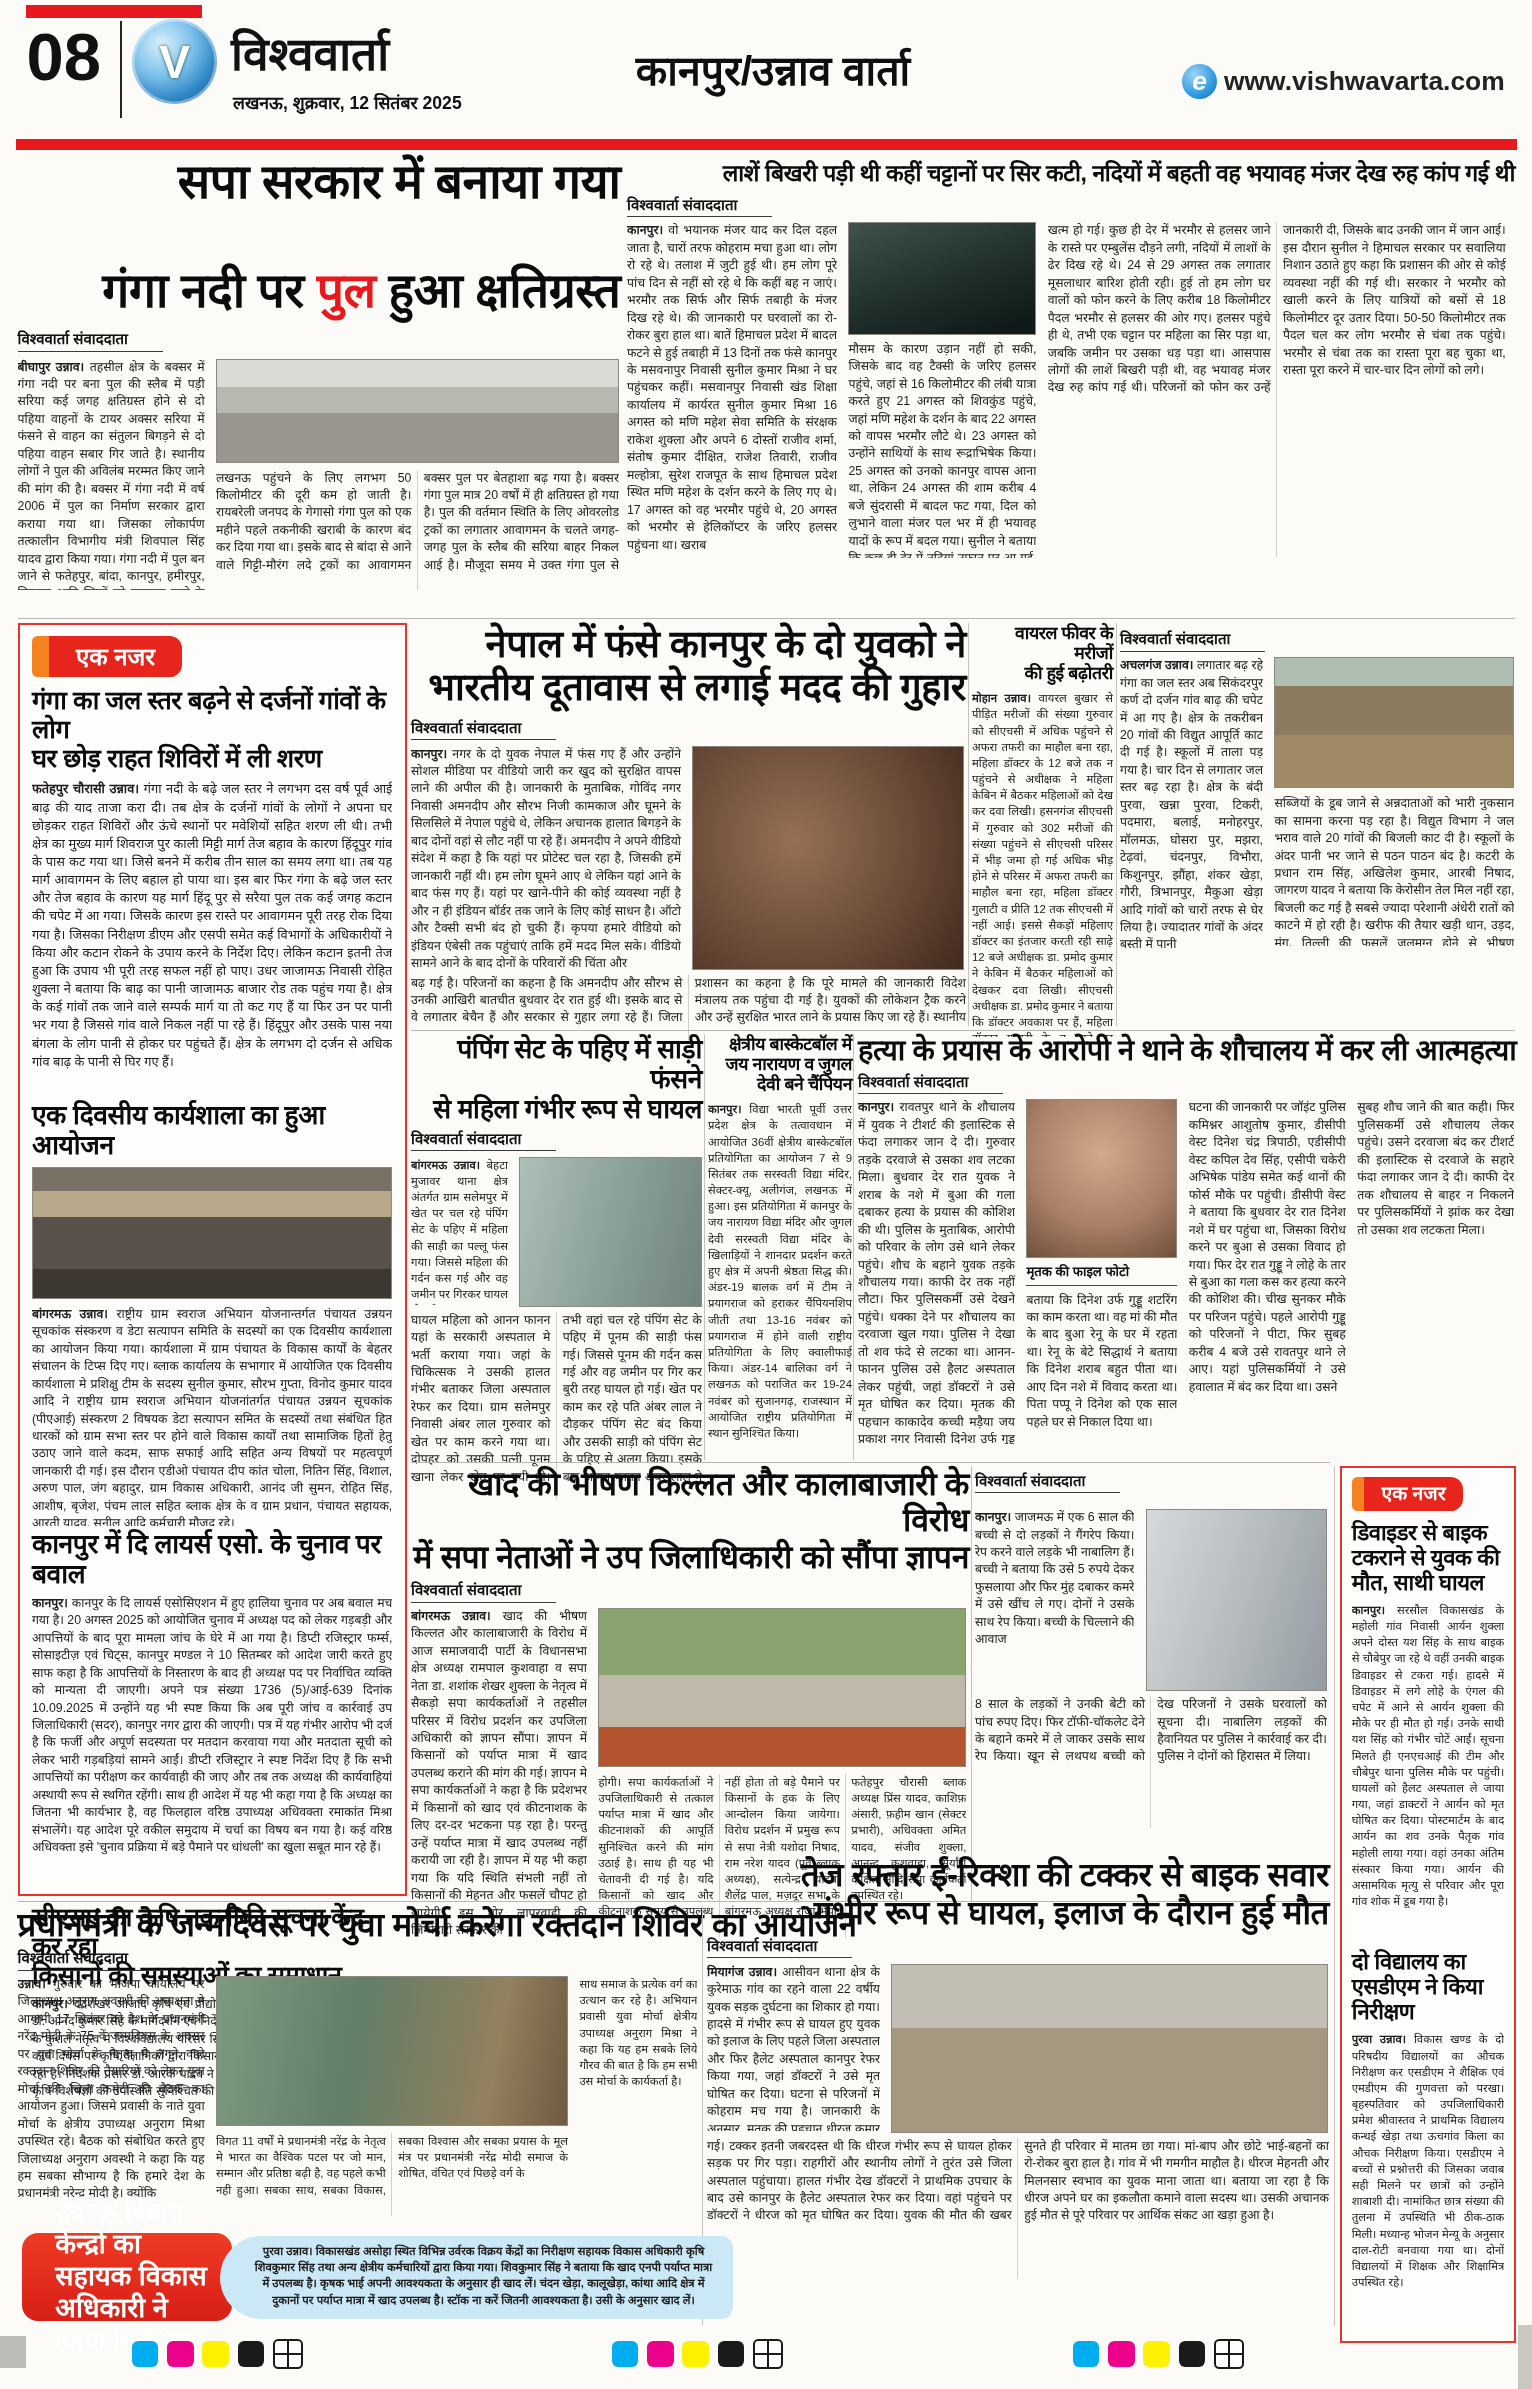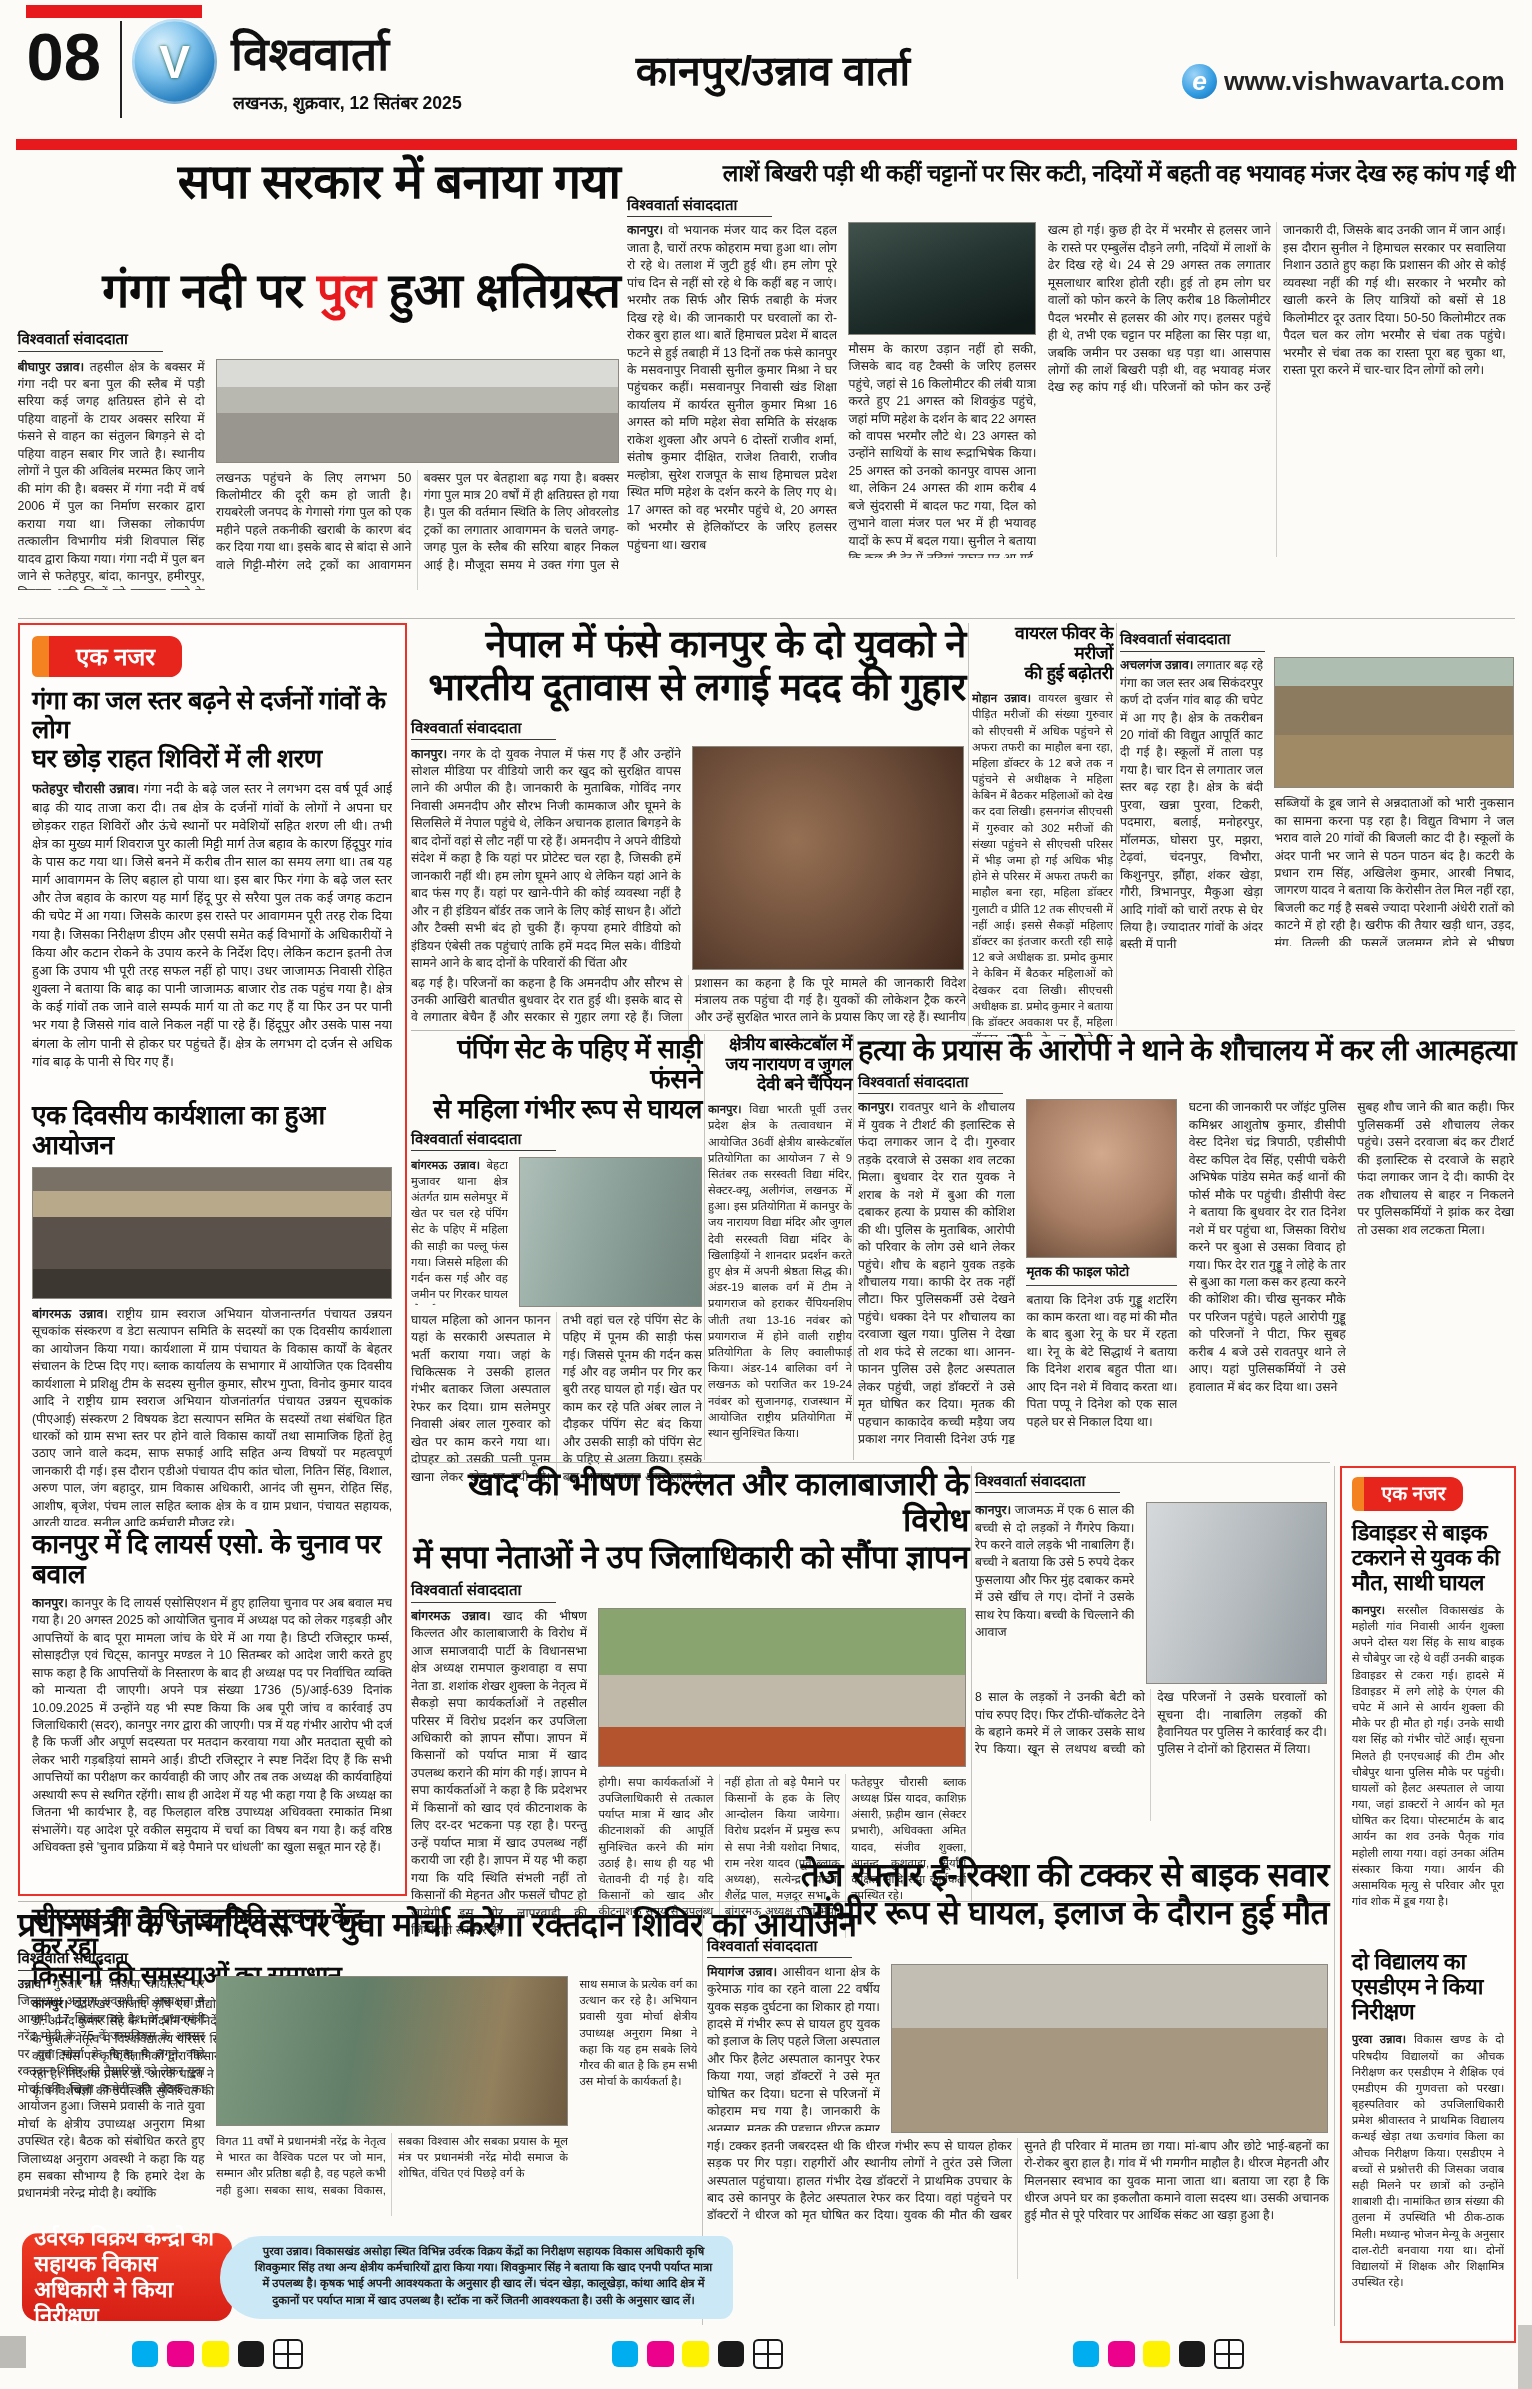--- a/index.html
+++ b/index.html
@@ -218,21 +218,21 @@
         <div class="ph ph-protest" style="height:157px;"></div>
         <div class="bt c3 small" style="height:164px;margin-top:7px;">होगी। सपा कार्यकर्ताओं ने उपजिलाधिकारी से तत्काल पर्याप्त मात्रा में खाद और कीटनाशकों की आपूर्ति सुनिश्चित करने की मांग उठाई है। साथ ही यह भी चेतावनी दी गई है। यदि किसानों को खाद और कीटनाशक समय से उपलब्ध नहीं होता तो बड़े पैमाने पर किसानों के हक के लिए आन्दोलन किया जायेगा। विरोध प्रदर्शन में प्रमुख रूप से सपा नेत्री यशोदा निषाद, राम नरेश यादव (पूर्व ब्लाक अध्यक्ष), सत्येन्द्र यादव, शैलेंद्र पाल, मज़दूर सभा के बांगरमऊ अध्यक्ष राजा भैया, फतेहपुर चौरासी ब्लाक अध्यक्ष प्रिंस यादव, काशिफ़ अंसारी, फ़हीम खान (सेक्टर प्रभारी), अधिवक्ता अमित यादव, संजीव शुक्ला, आनन्द कुशवाहा, सूर्यांश दीक्षित आदि सपा कार्यकर्ता उपस्थित रहे।</div>
       </div>
     </div>
   </div>
 
   <div class="abs rule-v" style="left:971px;top:1466px;height:435px;"></div>
 
   <div class="abs" style="left:975px;top:1466px;width:352px;height:435px;">
     <div style="margin-top:3.5px;"><span class="byline">विश्ववार्ता संवाददाता</span></div>
-    <div class="flexrow" style="margin-top:9px;height:180px;">
+    <div class="flexrow" style="margin-top:16px;height:180px;">
       <div class="bt col" style="width:160px;height:180px;"><b class="dateline">कानपुर।</b> <span>जाजमऊ में एक 6 साल की बच्ची से दो लड़कों ने गैंगरेप किया। रेप करने वाले लड़के भी नाबालिग हैं। बच्ची ने बताया कि उसे 5 रुपये देकर फुसलाया और फिर मुंह दबाकर कमरे में उसे खींच ले गए। दोनों ने उसके साथ रेप किया। बच्ची के चिल्लाने की आवाज</span></div>
       <div class="ph ph-police col" style="width:180px;height:180px;"></div>
     </div>
     <div class="bt c2" style="height:132px;margin-top:7px;">8 साल के लड़कों ने उनकी बेटी को पांच रुपए दिए। फिर टॉफी-चॉकलेट देने के बहाने कमरे में ले जाकर उसके साथ रेप किया। खून से लथपथ बच्ची को देख परिजनों ने उसके घरवालों को सूचना दी। नाबालिग लड़कों की हैवानियत पर पुलिस ने कार्रवाई कर दी। पुलिस ने दोनों को हिरासत में लिया।</div>
   </div>
 
   <div class="abs rule-v" style="left:1334px;top:1466px;height:860px;"></div>
 
   <div class="abs enbox" style="left:1340px;top:1466px;width:176px;height:877px;padding:8.8px 9.7px;">
     <div class="en-label">
@@ -271,21 +271,21 @@
 गंभीर रूप से घायल, इलाज के दौरान हुई मौत</div>
     <div style="margin-top:3.5px;"><span class="byline">विश्ववार्ता संवाददाता</span></div>
     <div class="flexrow" style="margin-top:5.3px;height:167px;">
       <div class="bt col" style="width:173px;height:167px;"><b class="dateline">मियागंज उन्नाव।</b> <span>आसीवन थाना क्षेत्र के कुरेमाऊ गांव का रहने वाला 22 वर्षीय युवक सड़क दुर्घटना का शिकार हो गया। हादसे में गंभीर रूप से घायल हुए युवक को इलाज के लिए पहले जिला अस्पताल और फिर हैलेट अस्पताल कानपुर रेफर किया गया, जहां डॉक्टरों ने उसे मृत घोषित कर दिया। घटना से परिजनों में कोहराम मच गया है। जानकारी के अनुसार, मृतक की पहचान धीरज कुमार (22) पुत्र प्रेम चंद्र निवासी कुरेमाऊ थाना आसीवन के रूप में हुई है। धीरज दिहाड़ी मजदूरी कर अपने परिवार का भरण-पोषण करता था। परिजनों के मुताबिक, वह गुरुवार को घर से रसूलाबाद चौराहे की ओर सामान लेने जा रहा था। इसी दौरान उसकी बाइक और एक ई-रिक्शा में जोरदार टक्कर हो</span></div>
       <div class="ph ph-family col" style="width:435px;height:167px;"></div>
     </div>
     <div class="bt c2" style="height:141px;margin-top:7px;">गई। टक्कर इतनी जबरदस्त थी कि धीरज गंभीर रूप से घायल होकर सड़क पर गिर पड़ा। राहगीरों और स्थानीय लोगों ने तुरंत उसे जिला अस्पताल पहुंचाया। हालत गंभीर देख डॉक्टरों ने प्राथमिक उपचार के बाद उसे कानपुर के हैलेट अस्पताल रेफर कर दिया। वहां पहुंचने पर डॉक्टरों ने धीरज को मृत घोषित कर दिया। युवक की मौत की खबर सुनते ही परिवार में मातम छा गया। मां-बाप और छोटे भाई-बहनों का रो-रोकर बुरा हाल है। गांव में भी गमगीन माहौल है। धीरज मेहनती और मिलनसार स्वभाव का युवक माना जाता था। बताया जा रहा है कि धीरज अपने घर का इकलौता कमाने वाला सदस्य था। उसकी अचानक हुई मौत से पूरे परिवार पर आर्थिक संकट आ खड़ा हुआ है।</div>
   </div>
 
   <div class="abs fertbox" style="left:22px;top:2233px;width:210px;height:88px;">
-    <div class="hl hl-left" style="font-size:22px;color:#fff;line-height:1.18;letter-spacing:0;">उर्वरक विक्रय केन्द्रो का
+    <div class="hl hl-left" style="font-size:27px;color:#fff;line-height:1.18;letter-spacing:0;margin-left:21px;">उर्वरक विक्रय केन्द्रो का
 सहायक विकास
 अधिकारी ने किया निरीक्षण</div>
   </div>
   <div class="abs bubble" style="left:220px;top:2236px;width:513px;height:83px;padding:7px 16px 18px 30px;">
     <div class="bt" style="height:70px;font-size:11.4px;text-align:center;font-weight:700;"><b class="dateline">पुरवा उन्नाव।</b> <span>विकासखंड असोहा स्थित विभिन्न उर्वरक विक्रय केंद्रों का निरीक्षण सहायक विकास अधिकारी कृषि शिवकुमार सिंह तथा अन्य क्षेत्रीय कर्मचारियों द्वारा किया गया। शिवकुमार सिंह ने बताया कि खाद एनपी पर्याप्त मात्रा में उपलब्ध है। कृषक भाई अपनी आवश्यकता के अनुसार ही खाद लें। चंदन खेड़ा, कालूखेड़ा, कांथा आदि क्षेत्र में दुकानों पर पर्याप्त मात्रा में खाद उपलब्ध है। स्टॉक ना करें जितनी आवश्यकता है। उसी के अनुसार खाद लें।</span></div>
   </div>
 
   <div class="abs" style="left:0px;top:2336px;width:26.4px;height:32px;background:#bdbbb6;"></div>
   <div class="abs reg" style="left:132px;top:2339px;">
     <div class="sw sw-c"></div>

